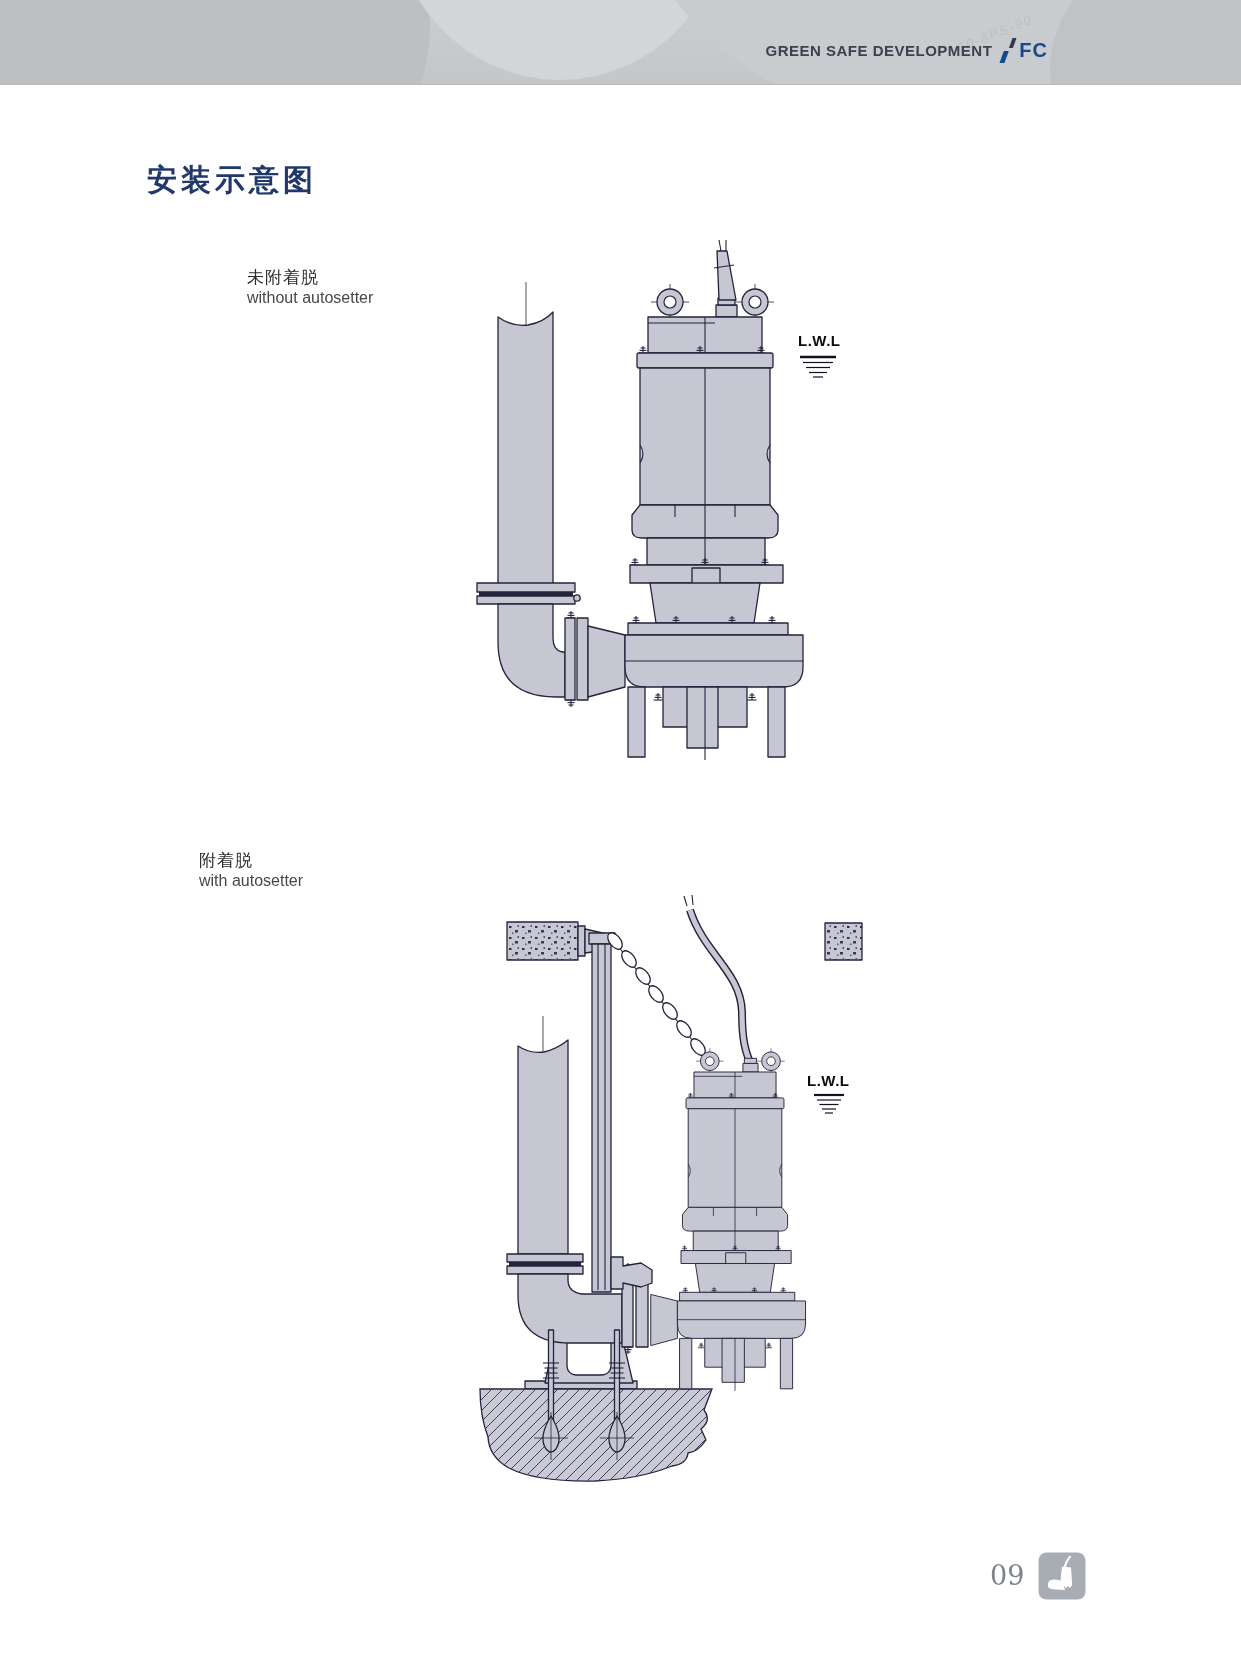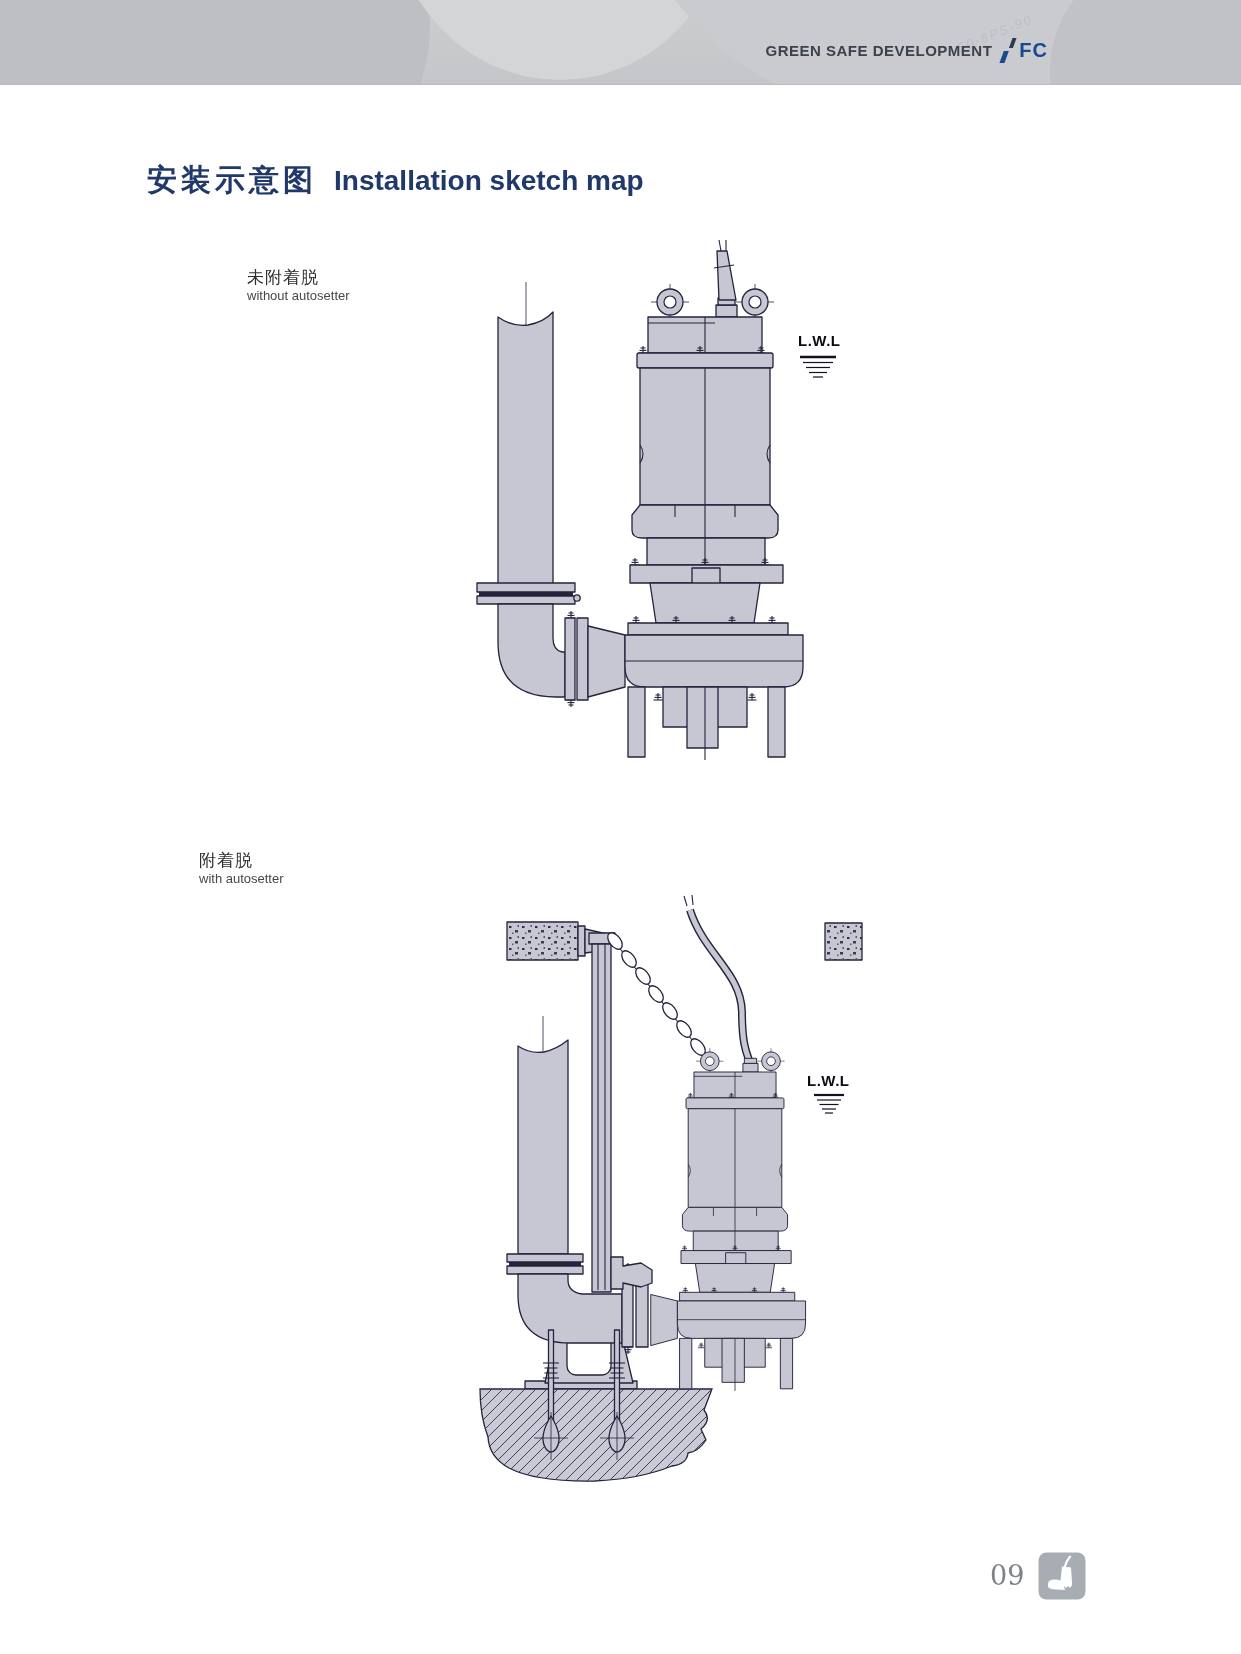--- a/index.html
+++ b/index.html
@@ -38,21 +38,21 @@
   
   .title { position:absolute; left:147px; top:160px; display:flex; align-items:center; gap:17px; color:#20386a; margin:0; }
   .t-zh { font-size:30px; font-weight:600; letter-spacing:4px; }
   .t-en { font-size:28px; font-weight:600; letter-spacing:0px; }
 
   
   .fig-label { position:absolute; left:199px; line-height:1.15; }
   .fig-label.one { top:268px;margin-left:48px; }
   .fig-label.two { top:851px; }
   .l-zh { display:block; font-size:17px; color:#2e2e2e; letter-spacing:1px; }
-  .l-en { display:block; font-size:13px; color:#474747; margin-top:1px; }
+  .l-en { display:block; font-size:16px; color:#474747; margin-top:1px; }
 
   
   svg.drawings { position:absolute; left:0; top:0; width:1241px; height:1654px; }
   .sh { fill:#c7c7d3; stroke:#23233c; stroke-width:1.3; stroke-linejoin:round; }
   .ln { stroke:#23233c; stroke-width:1.1; fill:none; }
   .cl { stroke:#23233c; stroke-width:0.8; fill:none; }
   .lwl { font-family:"Liberation Sans", sans-serif; font-size:15px; font-weight:bold; fill:#0c0c14; letter-spacing:.5px; }
 
   
   .pageno {
@@ -79,21 +79,20 @@
             <i class="s1"></i>
             <i class="s2"></i>
           </span>
         <span class="fc">FC</span>
       </span>
     </div>
   </header>
 
   <h1 class="title">
     <span class="t-zh">安装示意图</span>
-    <span class="t-en">Installation sketch map</span>
   </h1>
 
   <div class="fig-label one">
     <span class="l-zh">未附着脱</span>
     <span class="l-en">without autosetter</span>
   </div>
   <div class="fig-label two">
     <span class="l-zh">附着脱</span>
     <span class="l-en">with autosetter</span>
   </div>

